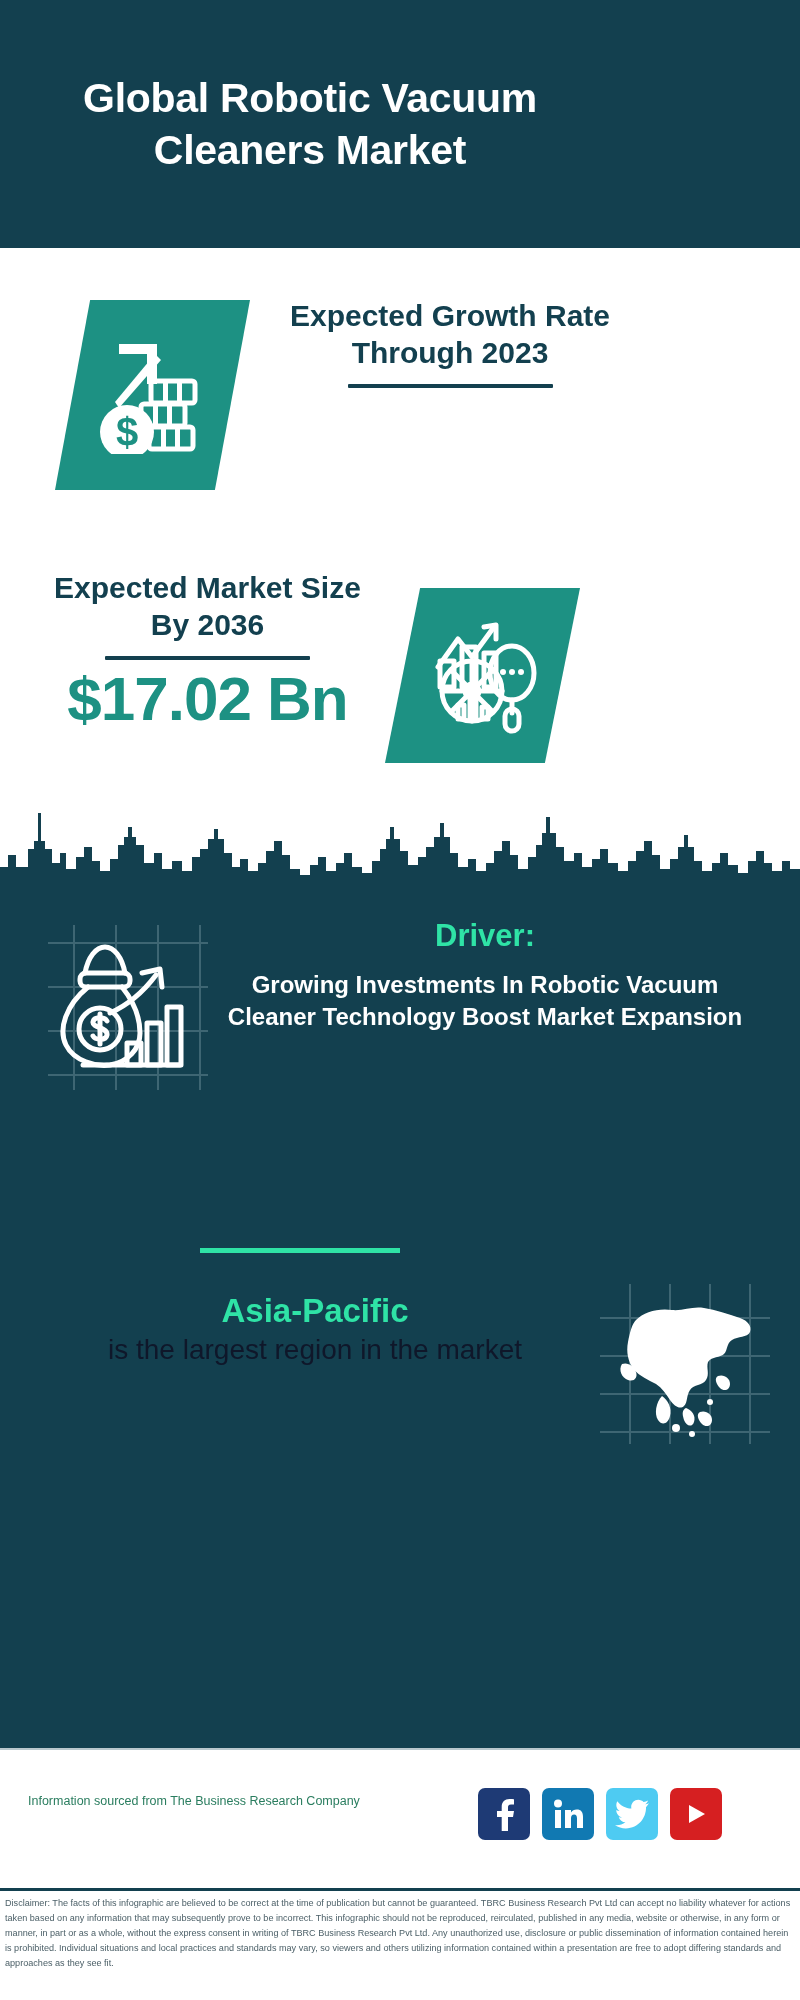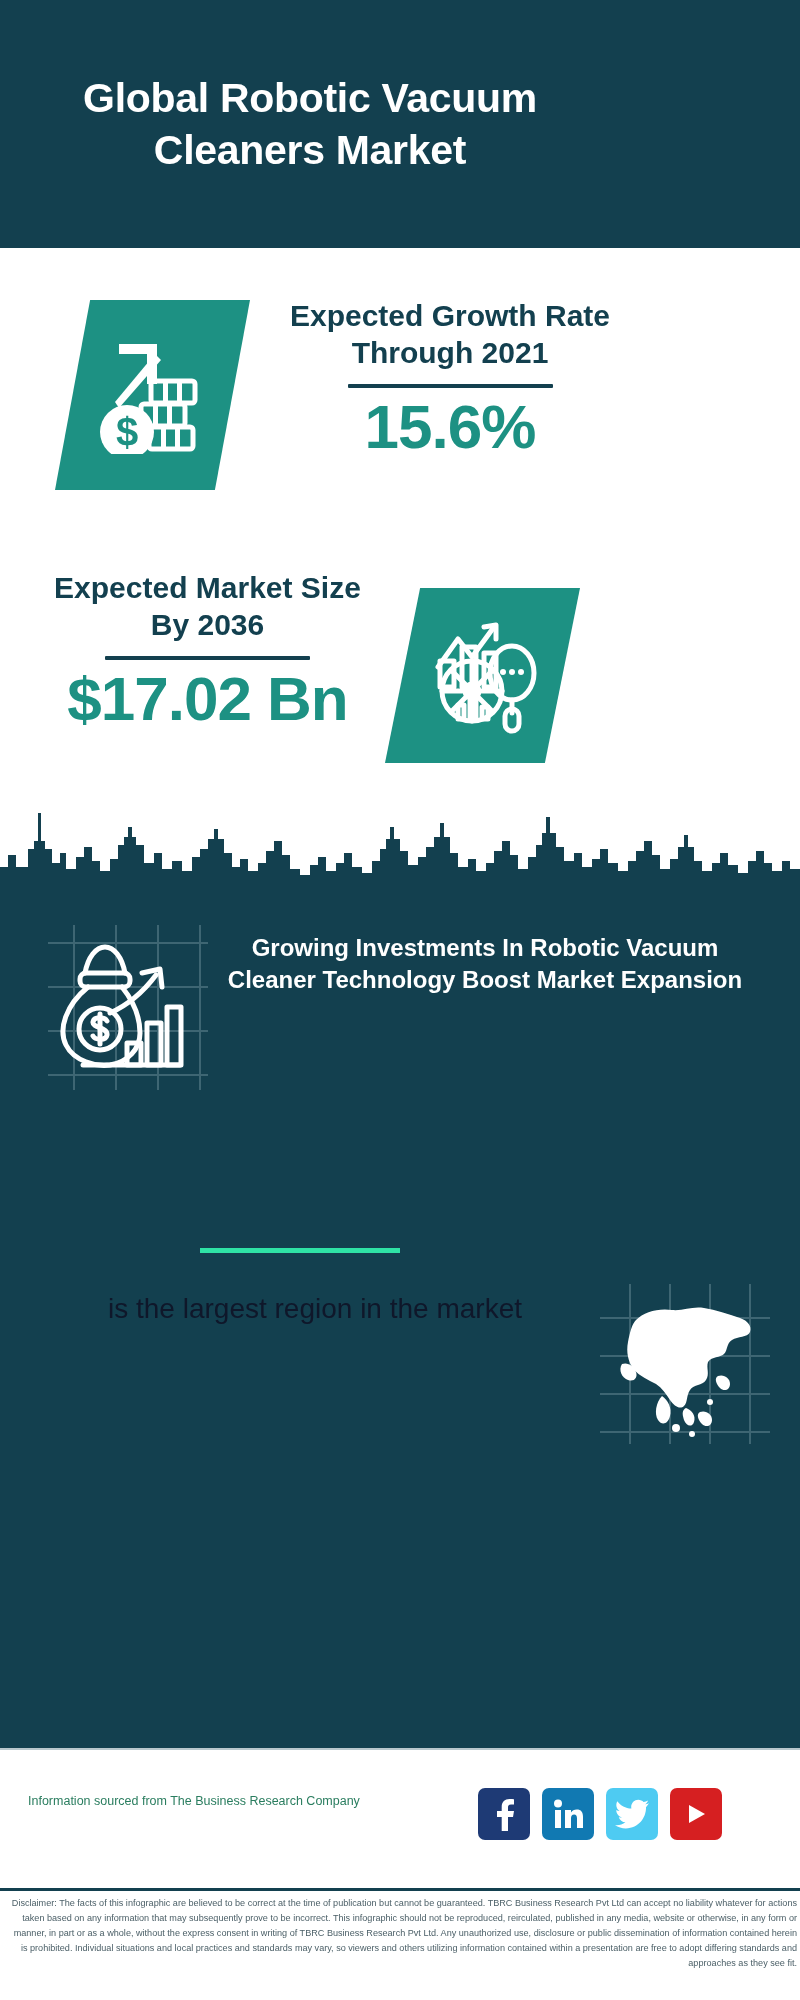--- a/index.html
+++ b/index.html
@@ -122,21 +122,21 @@
   .sicon.tw{background:#4ecbf2;}
   .sicon.yt{background:#d61f21;}
 
   
   .disclaimer{
     position:absolute;left:0;top:1888px;width:800px;height:112px;background:#ffffff;
   }
   .disclaimer-rule{position:absolute;left:0;top:0;width:800px;height:3px;background:#13404f;}
   .disclaimer-text{
     position:absolute;left:5px;top:8px;width:792px;
-    color:#4c6068;font-size:9.1px;line-height:1.66;text-align:right;
+    color:#4c6068;font-size:9.1px;line-height:1.66;text-align:left;
     font-family:"Liberation Sans", sans-serif;
   }
 </style>
 </head>
 <body>
 
 <div class="page">
 
   <div class="header">
     <div class="header-title">Global Robotic Vacuum Cleaners Market</div>
@@ -164,23 +164,22 @@
         <rect x="66" y="91" width="5" height="22"></rect>
         <rect x="80" y="91" width="5" height="22"></rect>
 
         <circle cx="32" cy="96" r="27" fill="#ffffff"></circle>
         <text x="32" y="110" font-size="40" font-weight="bold" fill="#1d9183" text-anchor="middle" font-family="Liberation Sans, sans-serif">$</text>
       </g>
     </svg>
   </div>
 
   <div class="stat-block" id="growth-block">
-    <div class="stat-label">Expected Growth Rate Through 2021</div>
+    <div class="stat-label">Expected Growth Rate Through 2023</div>
     <div class="stat-rule"></div>
-    <div class="stat-value">15.6%</div>
   </div>
 
   <div class="stat-block" id="size-block">
     <div class="stat-label">Expected Market Size By 2036</div>
     <div class="stat-rule"></div>
     <div class="stat-value">$17.02 Bn</div>
   </div>
 
   <div class="para p2">
     <svg width="118" height="118" viewBox="0 0 118 118" aria-hidden="true">
@@ -273,28 +272,30 @@
           <rect x="79" y="118" width="14" height="22"></rect>
           <rect x="99" y="98" width="14" height="42"></rect>
           <rect x="119" y="82" width="14" height="58"></rect>
 
           <path d="M62 88 C80 80 96 66 108 50"></path>
           <polyline points="94,48 112,44 114,62"></polyline>
         </g>
       </svg>
     </div>
     <div class="driver-text">
+      <div class="driver-heading">Driver:</div>
       <div class="driver-body">Growing Investments In Robotic Vacuum Cleaner Technology Boost Market Expansion</div>
     </div>
   </div>
 
   <div class="divider"></div>
 
   <div class="region-row">
     <div class="region-text">
+      <div class="region-name">Asia-Pacific</div>
       <div class="region-desc">is the largest region in the market</div>
     </div>
     <div class="region-map">
       <svg width="170" height="160" viewBox="0 0 170 160" aria-hidden="true">
         <g stroke="#3e6673" stroke-width="2" fill="none">
           <line x1="30" y1="0" x2="30" y2="160"></line>
           <line x1="70" y1="0" x2="70" y2="160"></line>
           <line x1="110" y1="0" x2="110" y2="160"></line>
           <line x1="150" y1="0" x2="150" y2="160"></line>
           <line x1="0" y1="34" x2="170" y2="34"></line>

